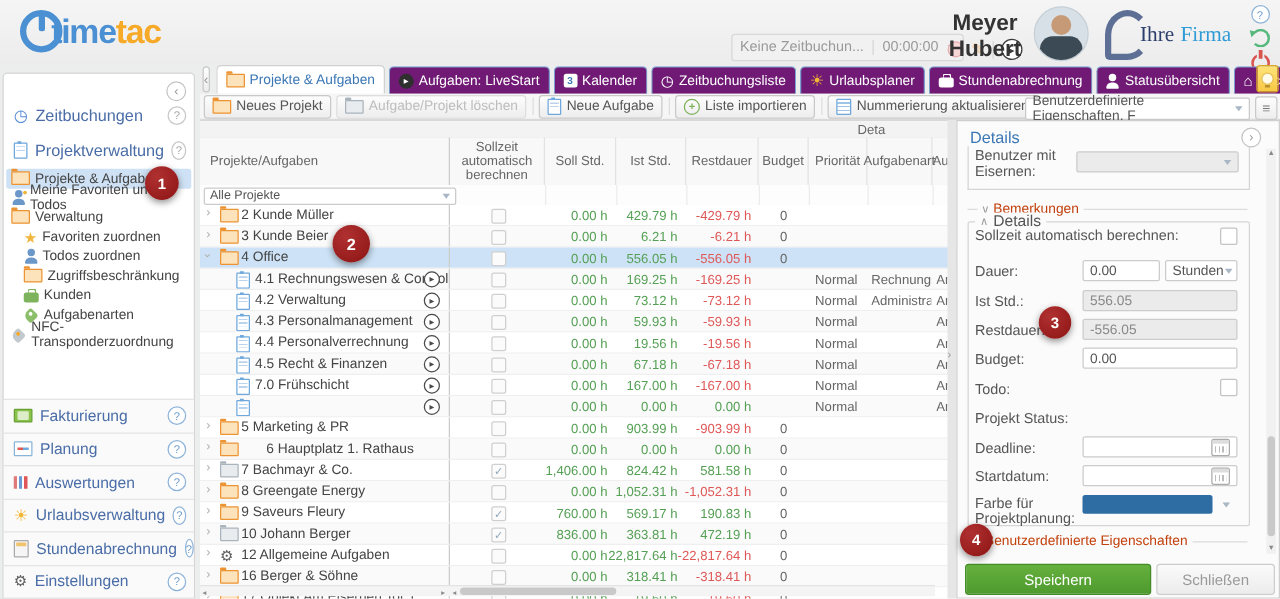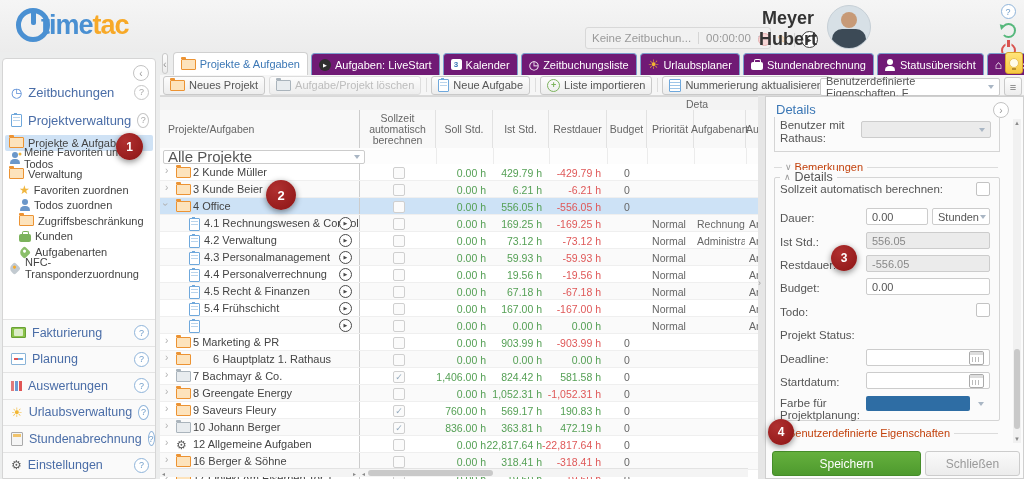--- a/index.html
+++ b/index.html
@@ -103,21 +103,21 @@
   .ical2{width:13px;height:12px;border:1px solid #aaa;border-radius:2px;background:#fff;position:relative;flex:none;}
   .ical2::before{content:"";position:absolute;top:0;left:0;right:0;height:3px;background:#ddd;}
   .ical2::after{content:"";position:absolute;top:5px;left:2px;right:2px;bottom:2px;background:repeating-linear-gradient(90deg,#bbb 0 1px,transparent 1px 3px);}
   
   #grid{position:absolute;left:160px;top:96px;width:624px;height:383px;background:#fff;border-top:1px solid #d8d8d8;box-sizing:border-box;}
   #g-group{position:absolute;left:0;top:0;width:100%;height:13px;background:#f3f3f3;border-bottom:1px solid #e0e0e0;font-size:10.5px;color:#666;}
   #g-group span{position:absolute;left:526px;top:1px;}
   #g-head{position:absolute;left:0;top:13px;width:100%;height:38px;background:#f8f8f8;border-bottom:1px solid #dcdcdc;font-size:10.5px;color:#666;}
   .hcell{position:absolute;top:0;height:38px;display:flex;align-items:center;justify-content:center;text-align:center;border-right:1px solid #e2e2e2;box-sizing:border-box;line-height:11px;}
   #g-filter{position:absolute;left:0;top:51px;width:100%;height:16px;border-bottom:1px solid #dcdcdc;background:#fdfdfd;}
-  #g-filter .fsel{position:absolute;left:3px;top:1.5px;width:192px;height:12px;border:1px solid #ccc;border-radius:2px;background:#fff;font-size:15px;color:#555;display:flex;align-items:center;justify-content:space-between;padding:0 4px;}
+  #g-filter .fsel{position:absolute;left:3px;top:1.5px;width:192px;height:12px;border:1px solid #ccc;border-radius:2px;background:#fff;font-size:10px;color:#555;display:flex;align-items:center;justify-content:space-between;padding:0 4px;}
   .fcol{position:absolute;top:0;height:16px;border-right:1px solid #ececec;}
   #g-rows{position:absolute;left:0;top:67px;width:100%;}
   .grow{position:relative;height:16px;border-bottom:1px solid #efefef;background:#fff;}
   .grow.alt{background:#fafafa;}
   .grow.sel{background:#cde2f6;}
   .cell-tree{position:absolute;left:0;top:0;width:200px;height:16px;border-right:1px solid #ccc;box-sizing:border-box;overflow:hidden;}
   .arr{position:absolute;left:5px;top:1px;color:#b0b0b0;font-size:10px;}
   .arr.exp{transform:rotate(90deg);left:4px;}
   .t-ic{position:absolute;top:2.5px;}
   .t-lbl{position:absolute;top:2px;font-size:11px;color:#444;white-space:nowrap;}
@@ -194,20 +194,25 @@
       <span class="chev" style="margin-left:7px"></span>
     </div>
     <div style="position:absolute;left:758px;top:31px;display:flex;align-items:center;gap:6px;">
       <span class="irec"></span>
       <span class="ipencil">✎</span>
       <span style="width:1px;height:14px;background:#d5d5d5;"></span>
       <span class="iplaybig">▶</span>
     </div>
     <div id="user-name">Meyer Hubert</div>
     <div id="avatar"></div>
+    <div id="firma">
+      <span class="firma-c"></span>
+      <span class="firma-t1">Ihre</span>
+      <span class="firma-t2">Firma</span>
+    </div>
     <div id="hdr-icons">
       <span class="iq">?</span>
       <span class="iref"></span>
       <span class="ipow"></span>
     </div>
   </div>
 
   <div id="tabstrip">
     <span class="tsbtn">‹</span>
     <div id="tabs" style="display:flex;align-items:flex-end;">
@@ -516,21 +521,21 @@
           <div class="num c-ist">67.18 h</div>
           <div class="num c-rest neg">-67.18 h</div>
           <div class="num c-bud"></div>
           <div class="num c-prio">Normal</div>
           <div class="num c-art"></div>
           <div class="num c-ex">Arb</div>
         </div>
         <div class="grow">
           <div class="cell-tree">
             <span class="itask t-ic" style="left: 29px;"></span>
-            <span class="t-lbl" style="left: 44px;">5.4 Frühschicht</span>
+            <span class="t-lbl" style="left: 44px;">7.0 Frühschicht</span>
             <span class="iplay t-play">▶</span>
           </div>
           <div class="cb"></div>
           <div class="num c-soll">0.00 h</div>
           <div class="num c-ist">167.00 h</div>
           <div class="num c-rest neg">-167.00 h</div>
           <div class="num c-bud"></div>
           <div class="num c-prio">Normal</div>
           <div class="num c-art"></div>
           <div class="num c-ex">Arb</div>
@@ -704,21 +709,21 @@
   <div id="splitter">
       <span>›</span>
     </div>
 
   <div id="details">
     <div id="d-title">Details</div>
     <span id="d-collapse">›</span>
 
     <div id="d-benutzer-box"></div>
     <div class="dlabel" style="left:14px;top:22px;">Benutzer mit</div>
-    <div class="dlabel" style="left:14px;top:35px;">Rathaus:</div>
+    <div class="dlabel" style="left:14px;top:35px;">Eisernen:</div>
     <div class="dinput dsel dis" style="left:95px;top:24px;width:130px;">
         <span></span>
         <span class="chev"></span>
       </div>
 
     <div class="legendrow" style="top:64px;">
       <span class="ln a"></span>
         <span class="ch">∨</span>
       <span class="tx">Bemerkungen</span>
       <span class="ln b"></span>

